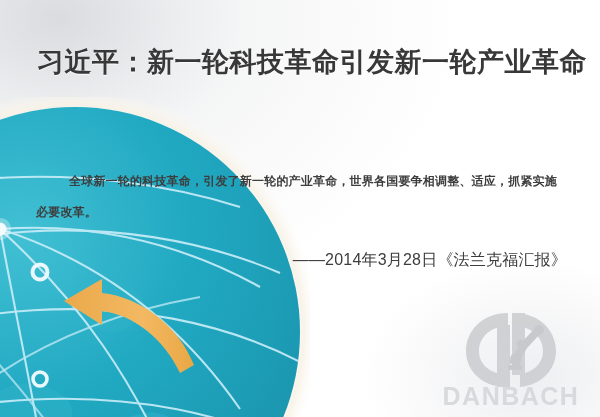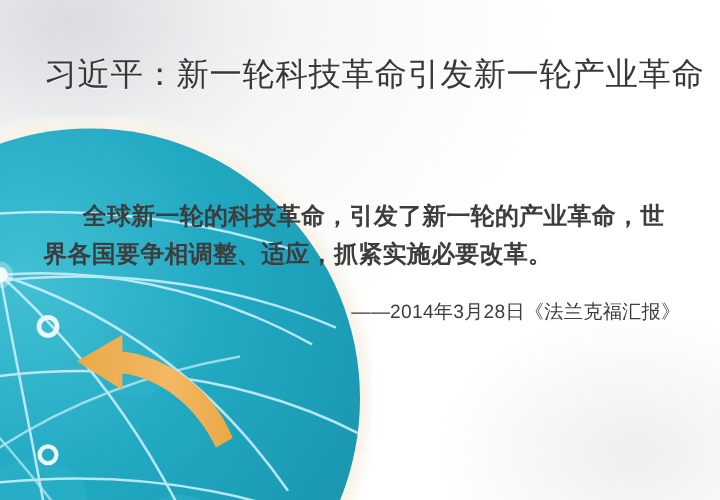--- a/index.html
+++ b/index.html
@@ -36,32 +36,32 @@
     background: radial-gradient(ellipse at 60% 60%, rgba(232,233,236,0.75) 0%, rgba(255,255,255,0) 70%);
     pointer-events: none;
   }
 
   
   .title {
     position: absolute;
     left: 37px;
     top: 44px;
     font-size: 27px;
-    font-weight: normal;
+    font-weight: bold;
     color: #383838;
     letter-spacing: 0.5px;
     white-space: nowrap;
     text-shadow: 0 1px 0 rgba(255,255,255,0.8);
   }
   .body-text {
     position: absolute;
     left: 36px;
     top: 166px;
     width: 530px;
-    font-size: 20px;
+    font-size: 12px;
     font-weight: bold;
     color: #3d3d3d;
     line-height: 31px;
     text-indent: 33px;
     letter-spacing: 0.2px;
   }
   .attribution {
     position: absolute;
     right: 33px;
     top: 250px;
@@ -202,14 +202,41 @@
       </g>
     </svg>
   </div>
 
   <div class="title">习近平：新一轮科技革命引发新一轮产业革命</div>
 
   <div class="body-text">全球新一轮的科技革命，引发了新一轮的产业革命，世界各国要争相调整、适应，抓紧实施必要改革。</div>
 
   <div class="attribution">——2014年3月28日《法兰克福汇报》</div>
 
+  <div class="watermark">
+    <svg class="wm-mark" viewBox="0 0 94 78" xmlns="http://www.w3.org/2000/svg">
+      <g fill="#cdced1">
+
+        <path d="M44 2 C 18 2, 2 20, 2 40 C 2 58, 16 74, 38 76 L 38 63
+                 C 24 61, 15 52, 15 40 C 15 26, 27 15, 44 15 Z"></path>
+
+        <path d="M33 14 L 46 14 L 46 76 L 33 76 Z"></path>
+
+        <path d="M50 2 C 76 2, 92 20, 92 40 C 92 58, 78 74, 56 76 L 56 63
+                 C 70 61, 79 52, 79 40 C 79 26, 67 15, 50 15 Z"></path>
+
+        <path d="M48 2 L 61 2 L 61 64 L 48 64 Z"></path>
+      </g>
+
+      <g fill="#c4c5c9">
+        <path d="M72 16 L 78 21 L 64 36 L 58 31 Z"></path>
+        <path d="M58 30 L 65 34 L 56 49 L 49 45 Z"></path>
+        <path d="M48 43 L 58 47 L 55 56 L 45 52 Z"></path>
+        <rect x="44" y="54" width="14" height="5" rx="1.5"></rect>
+        <circle cx="75" cy="19" r="5"></circle>
+        <circle cx="57" cy="33" r="4.2"></circle>
+        <circle cx="50" cy="47" r="3.6"></circle>
+      </g>
+    </svg>
+    <div class="wm-text">DANBACH</div>
+  </div>
 
 </div>
 
 </body></html>

